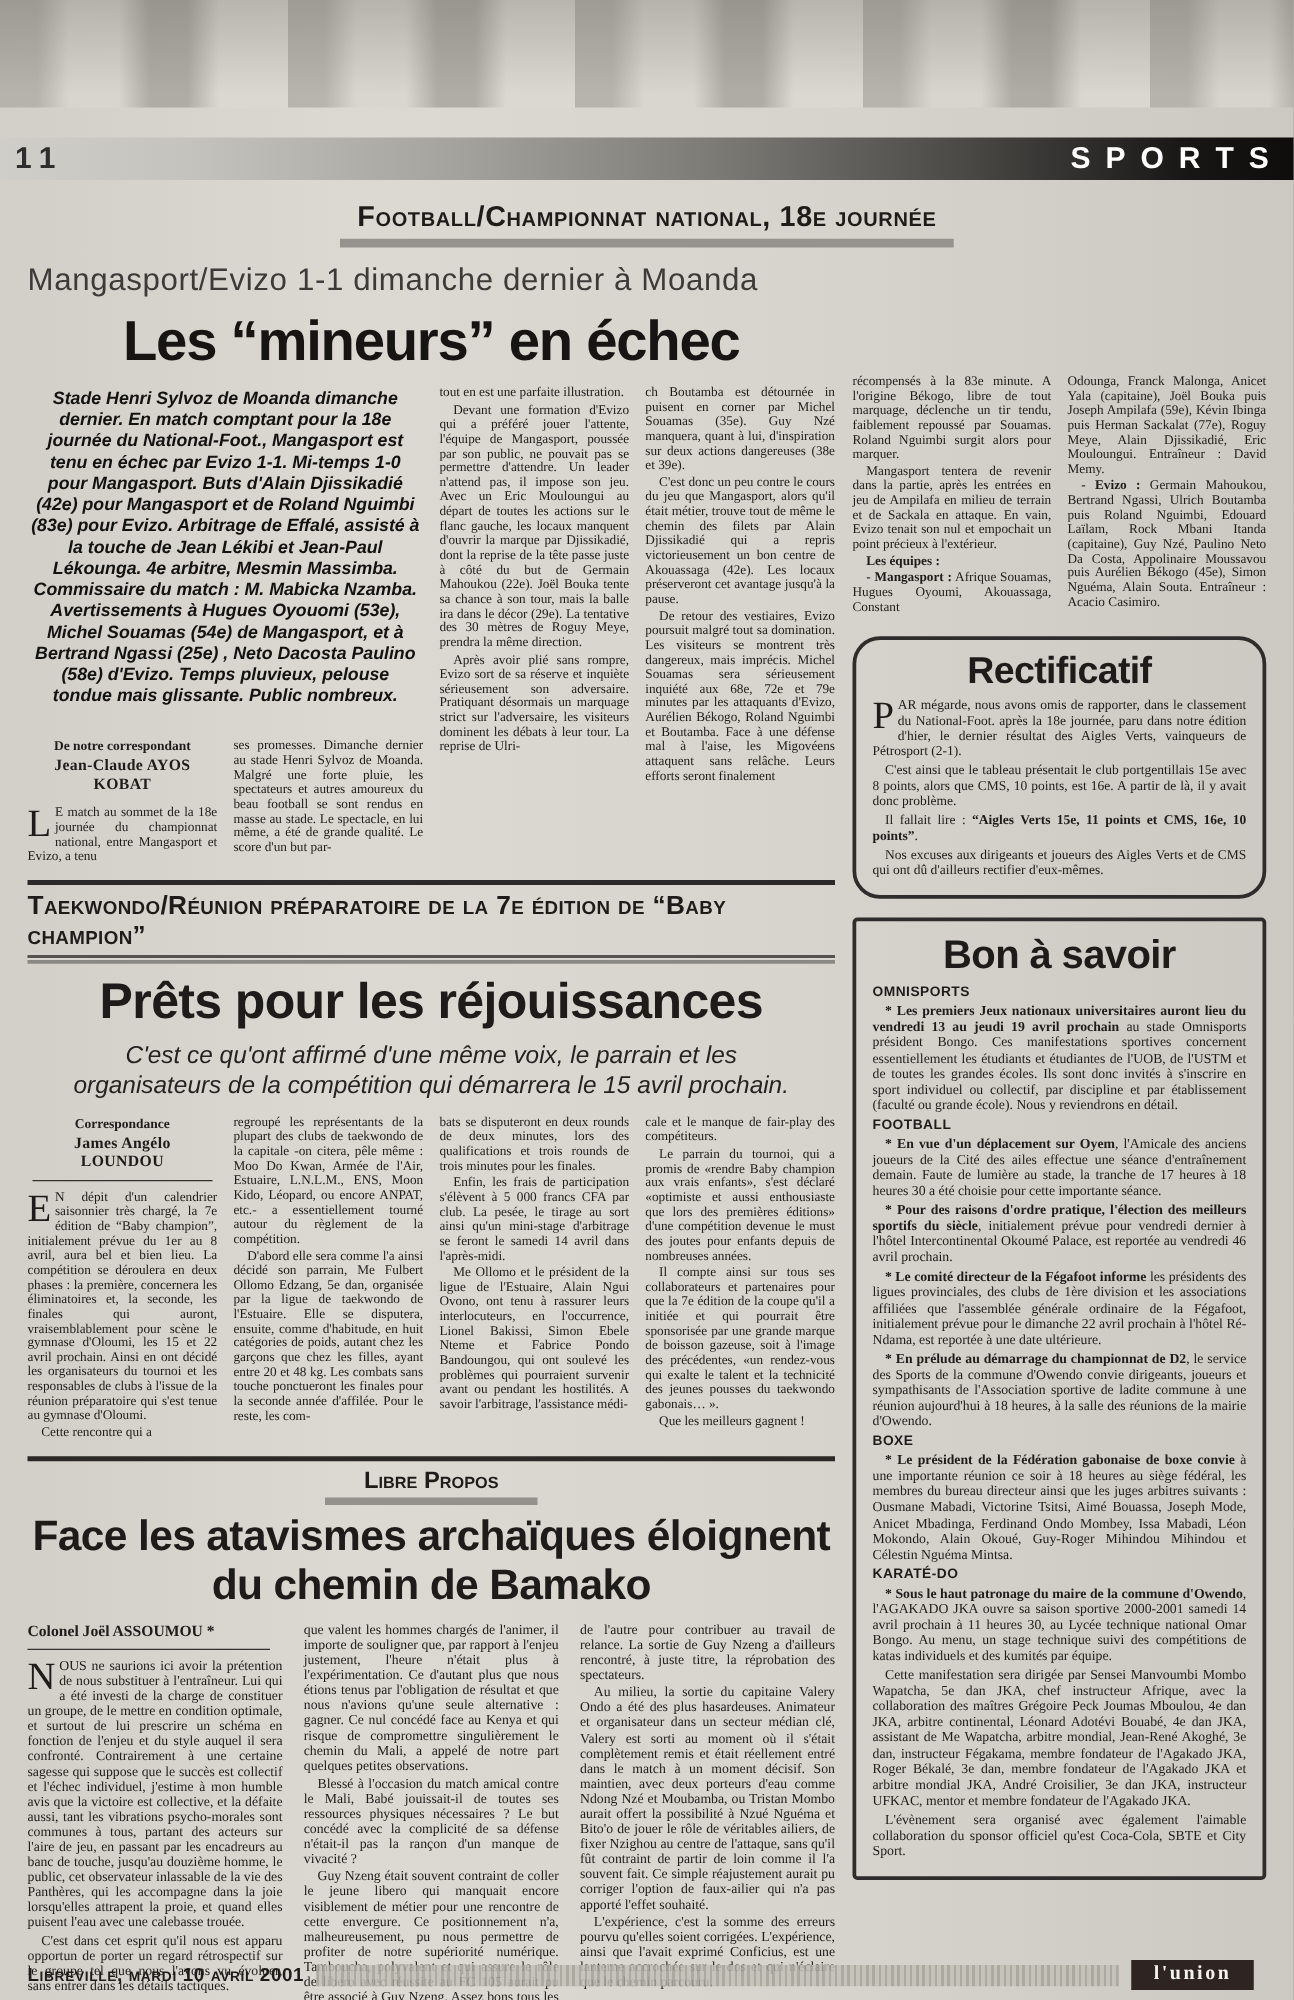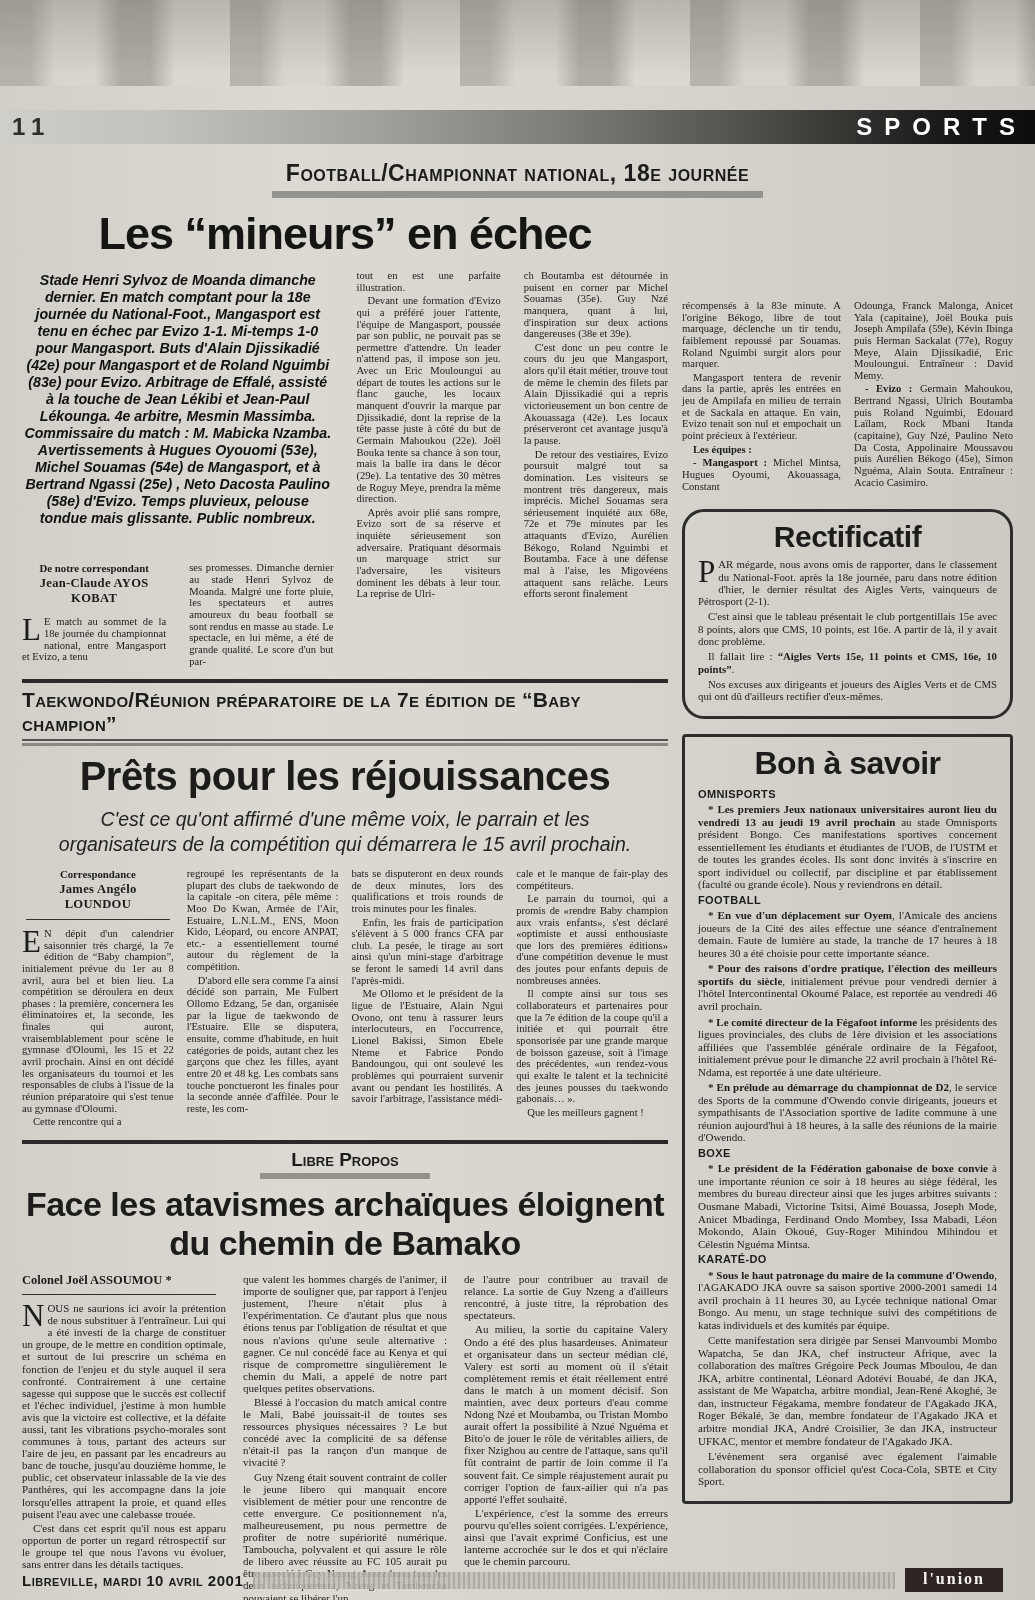--- a/index.html
+++ b/index.html
@@ -40,21 +40,21 @@
   .right-zone{flex:1;}
   .subhead{font-family:var(--sans);font-weight:normal;font-size:25px;color:#3c3b39;margin:2px 0 8px;letter-spacing:.5px;}
   .headline{font-family:var(--sans);font-weight:bold;font-size:45px;letter-spacing:-1px;text-align:center;margin:0 0 10px;color:#161514;}
   
   .col p, .bind-paras p{
     font-size:10.6px;line-height:1.1;text-align:justify;margin:0 0 2px;text-indent:11px;
   }
   .col p:first-child{text-indent:0;}
   p.dropcap{text-indent:0 !important;}
   p.dropcap::first-letter{float:left;font-size:31px;line-height:25px;padding:1px 3px 0 0;}
-  .fb-grid{display:grid;grid-template-columns:repeat(4,1fr);gap:23px;grid-template-rows:auto 1fr;}
+  .fb-grid{display:grid;grid-template-columns:repeat(4,1fr);gap:13px;grid-template-rows:auto 1fr;}
   .fb-lead{
     grid-column:1/3;grid-row:1;font-family:var(--sans);font-weight:bold;font-style:italic;
     font-size:14.2px;line-height:1.2;text-align:center;margin:2px 2px 12px;color:#121211;
   }
   .fb-c1{grid-column:1;grid-row:2;}
   .fb-c2{grid-column:2;grid-row:2;}
   .fb-c3{grid-column:3;grid-row:1/3;}
   .fb-c4{grid-column:4;grid-row:1/3;}
   .byline{text-align:center;margin-bottom:10px;}
   .byline-label{font-weight:bold;font-size:10.8px;}
@@ -104,20 +104,21 @@
   </div>
 
   <div class="main">
     <div class="kicker-wrap">
       <span class="kicker">Football/Championnat national, 18e journée</span>
     </div>
 
     <div class="content-row">
 
       <div class="left-zone">
+        <div class="subhead">Mangasport/Evizo 1-1 dimanche dernier à Moanda</div>
         <h1 class="headline">Les “mineurs” en échec</h1>
 
         <div class="fb-grid">
           <div class="fb-lead">Stade Henri Sylvoz de Moanda dimanche dernier. En match comptant pour la 18e journée du National-Foot., Mangasport est tenu en échec par Evizo 1-1. Mi-temps 1-0 pour Mangasport. Buts d'Alain Djissikadié (42e) pour Mangasport et de Roland Nguimbi (83e) pour Evizo. Arbitrage de Effalé, assisté à la touche de Jean Lékibi et Jean-Paul Lékounga. 4e arbitre, Mesmin Massimba. Commissaire du match : M. Mabicka Nzamba. Avertissements à Hugues Oyouomi (53e), Michel Souamas (54e) de Mangasport, et à Bertrand Ngassi (25e) , Neto Dacosta Paulino (58e) d'Evizo. Temps pluvieux, pelouse tondue mais glissante. Public nombreux.</div>
           <div class="col fb-c1">
             <div class="byline">
               <div class="byline-label">De notre correspondant</div>
               <div class="byline-name">Jean-Claude AYOS KOBAT</div>
             </div>
             <div class="bind-paras">
@@ -205,21 +206,21 @@
       </div>
 
       <div class="right-zone">
         <div class="fb-right-grid">
           <div class="col">
             <div class="bind-paras">
                 <p>récompensés à la 83e minute. A l'origine Békogo, libre de tout marquage, déclenche un tir tendu, faiblement repoussé par Souamas. Roland Nguimbi surgit alors pour marquer.</p>
                 <p>Mangasport tentera de revenir dans la partie, après les entrées en jeu de Ampilafa en milieu de terrain et de Sackala en attaque. En vain, Evizo tenait son nul et empochait un point précieux à l'extérieur.</p>
               </div>
             <p class="team-label">Les équipes :</p>
-            <p class="team"><b>- Mangasport :</b><span> Michel Mintsa, Hugues Oyoumi, Akouassaga, Constant</span></p>
+            <p class="team"><b>- Mangasport :</b><span> Afrique Souamas, Hugues Oyoumi, Akouassaga, Constant</span></p>
           </div>
           <div class="col">
             <p>Odounga, Franck Malonga, Anicet Yala (capitaine), Joël Bouka puis Joseph Ampilafa (59e), Kévin Ibinga puis Herman Sackalat (77e), Roguy Meye, Alain Djissikadié, Eric Mouloungui. Entraîneur : David Memy.</p>
             <p class="team"><b>- Evizo :</b><span> Germain Mahoukou, Bertrand Ngassi, Ulrich Boutamba puis Roland Nguimbi, Edouard Laïlam, Rock Mbani Itanda (capitaine), Guy Nzé, Paulino Neto Da Costa, Appolinaire Moussavou puis Aurélien Békogo (45e), Simon Nguéma, Alain Souta. Entraîneur : Acacio Casimiro.</span></p>
           </div>
         </div>
 
         <div class="box rect">
           <h3>Rectificatif</h3>
           <p class="dropcap"><span>PAR mégarde, nous avons omis de rapporter, dans le classement du National-Foot. après la 18e journée, paru dans notre édition d'hier, le dernier résultat des Aigles Verts, vainqueurs de Pétrosport (2-1).</span><b></b><span></span></p>

